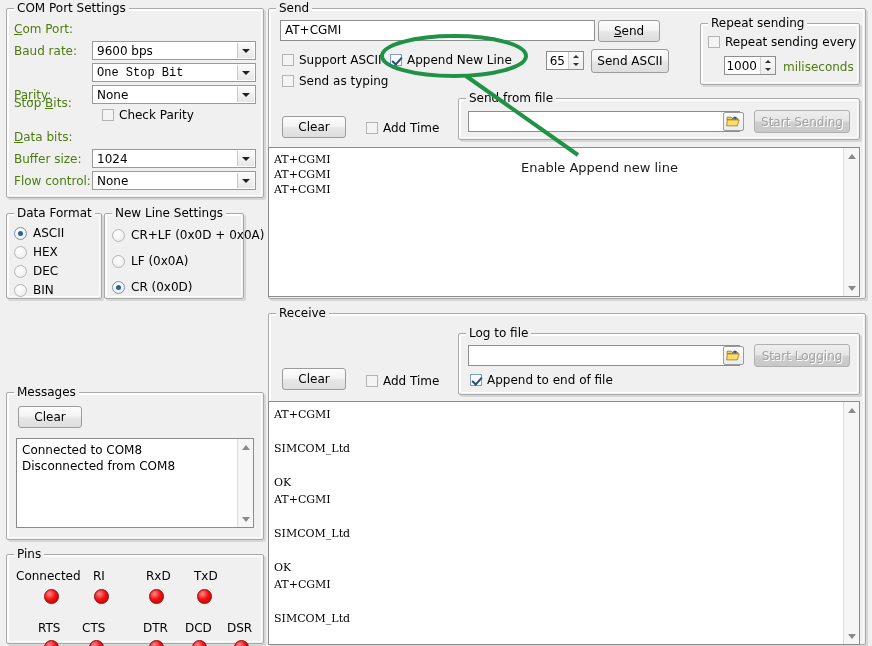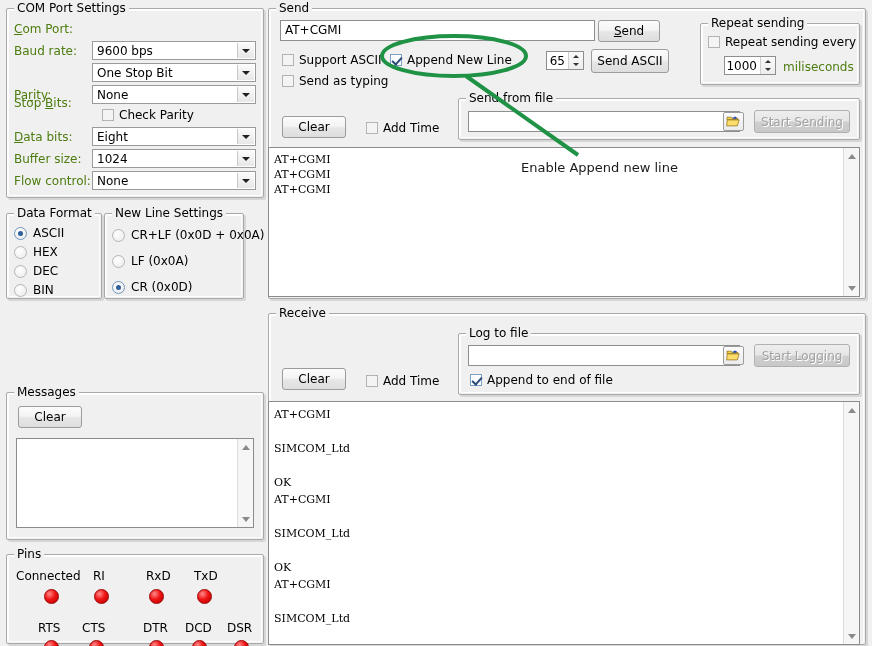--- a/index.html
+++ b/index.html
@@ -181,47 +181,41 @@
 
       <div class="lbl" style="left:8px; top:36px;">Baud rate:</div>
       <div class="combo" style="left:86px; top:33px; width:164px;">
         <span class="ctext">9600 bps</span>
         <span class="carrow">
             <i></i>
           </span>
       </div>
 
       <div class="lbl" style="left:8px; top:60px;margin-top:28px;">Stop <span class="u">B</span>its:</div>
-      <div class="combo" style="left:86px; top:55px; width:164px;">
+      <div class="combo" style="left:86px; top:55px; width:164px;font-family:Liberation Mono, monospace;">
         <span class="ctext">One Stop Bit</span>
         <span class="carrow">
             <i></i>
           </span>
       </div>
 
       <div class="lbl" style="left:8px; top:80px;">Pa<span class="u">r</span>ity:</div>
       <div class="combo" style="left:86px; top:77px; width:164px;">
         <span class="ctext">None</span>
         <span class="carrow">
             <i></i>
           </span>
       </div>
 
       <div class="cbx" style="left:96px; top:100px;">
         <span class="bx"></span>
         <span class="ctxt">Check Parity</span>
       </div>
 
       <div class="lbl" style="left:8px; top:122px;"><span class="u">D</span>ata bits:</div>
-      <div class="combo" style="left:86px; top:119px; width:164px;">
-        <span class="ctext">Eight</span>
-        <span class="carrow">
-            <i></i>
-          </span>
-      </div>
 
       <div class="lbl" style="left:8px; top:144px;">Buffer size:</div>
       <div class="combo" style="left:86px; top:141px; width:164px;">
         <span class="ctext">1024</span>
         <span class="carrow">
             <i></i>
           </span>
       </div>
 
       <div class="lbl" style="left:8px; top:166px;">Flow control:</div>
@@ -276,20 +270,22 @@
     </div>
   </div>
 
 
   <div class="gb" style="left:6px; top:386px; width:258px; height:154px;">
     <div class="gbframe"></div>
     <div class="gblabel">Messages</div>
     <div class="gbinner">
       <div class="btn" style="left:12px; top:14px; width:64px; height:22px;">Clear</div>
       <div class="logbox" style="left:10px; top:46px; width:238px; height:90px;">
+        <div class="logtext sans">Connected to COM8
+Disconnected from COM8</div>
         <div class="sbar" style="right:0; top:0; bottom:0;">
           <div class="ar up">
               <i></i>
             </div>
           <div class="ar dn">
               <i></i>
             </div>
         </div>
       </div>
     </div>

